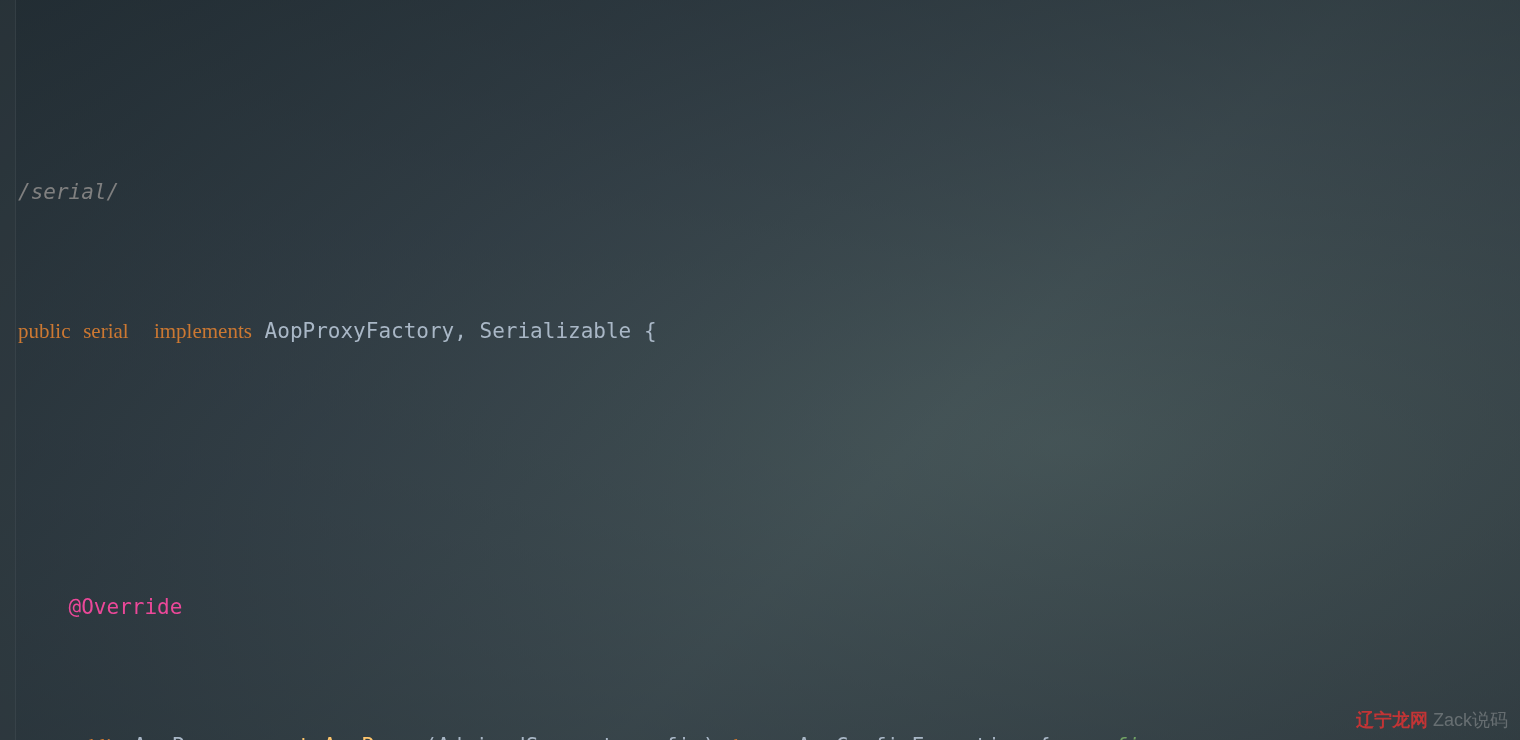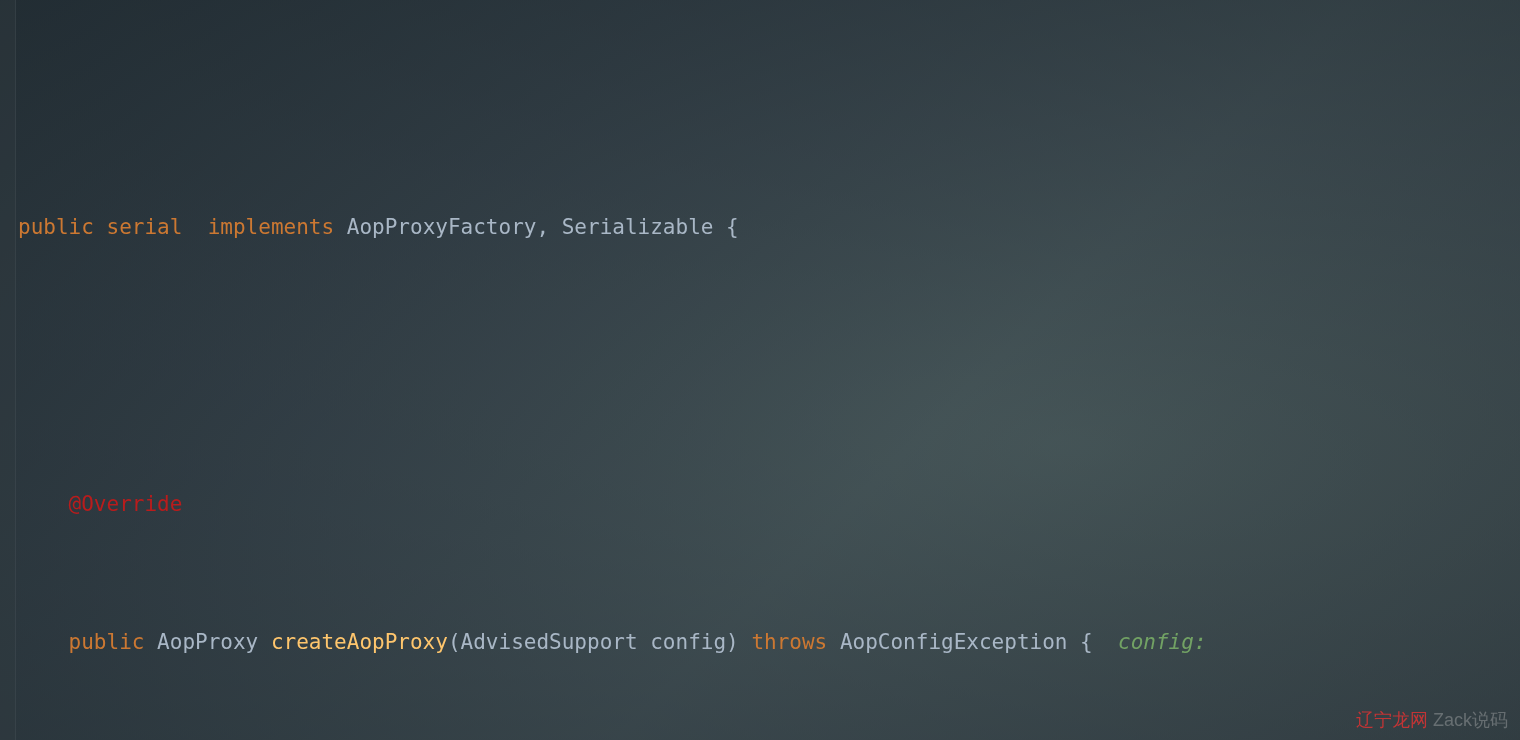--- a/index.html
+++ b/index.html
@@ -37,46 +37,47 @@
     .code-area {
       padding-left: 18px;
       padding-top: 2px;
     }
     .line {
       height: 34.5px;
       display: flex;
       align-items: center;
       padding-left: 0;
     }
-    .kw { color: #cc7832; }
-    .annotation { color: #b91c1c; }
+    .kw { color: #cc7832; font-family: Liberation Serif, serif; }
+    .annotation { color: #ec4899; }
     .method-def { color: #ffc66d; }
     .comment { color: #808080; font-style: italic; }
     .param-hint { color: #72a264; font-style: italic; }
     .type { color: #a9b7c6; }
     .plain { color: #a9b7c6; }
     .watermark {
       position: absolute;
       bottom: 8px;
       right: 12px;
       font-size: 18px;
       color: rgba(200,200,200,0.35);
       font-family: sans-serif;
     }
-    .watermark .red { color: rgba(220,50,50,0.85); font-weight: normal; }
+    .watermark .red { color: rgba(220,50,50,0.85); font-weight: bold; }
   </style>
 </head>
 <body>
 
 <div class="bg-overlay"></div>
 <div class="gutter"></div>
 
 <div class="editor">
   <div class="code-area">
 
+    <div class="line"><span class="comment">/serial/</span></div>
 
     <div class="line"><span class="kw">public</span><span class="plain"> </span><span class="kw">serial</span><span class="plain"> </span><span class="plain"> </span><span class="kw">implements</span><span class="plain"> </span><span class="type">AopProxyFactory, Serializable {</span></div>
 
     <div class="line"><span> </span></div>
 
     <div class="line"><span class="plain">    </span><span class="annotation">@Override</span></div>
 
     <div class="line"><span class="plain">    </span><span class="kw">public</span><span class="plain"> </span><span class="type">AopProxy</span><span class="plain"> </span><span class="method-def">createAopProxy</span><span class="plain">(AdvisedSupport config)</span><span class="plain"> </span><span class="kw">throws</span><span class="plain"> </span><span class="plain">AopConfigException {</span><span class="param-hint">  config:</span></div>
 
     

